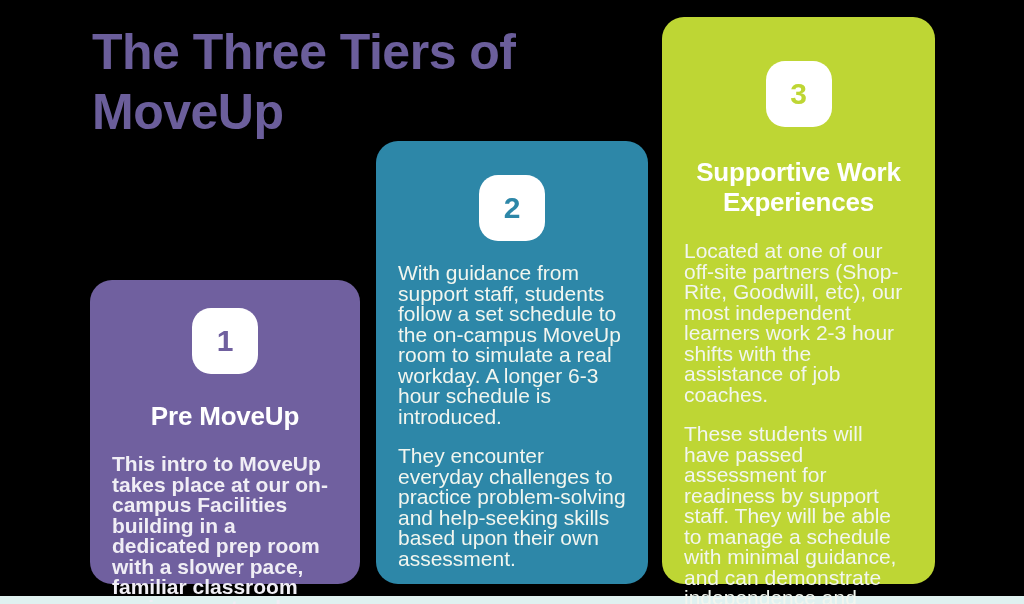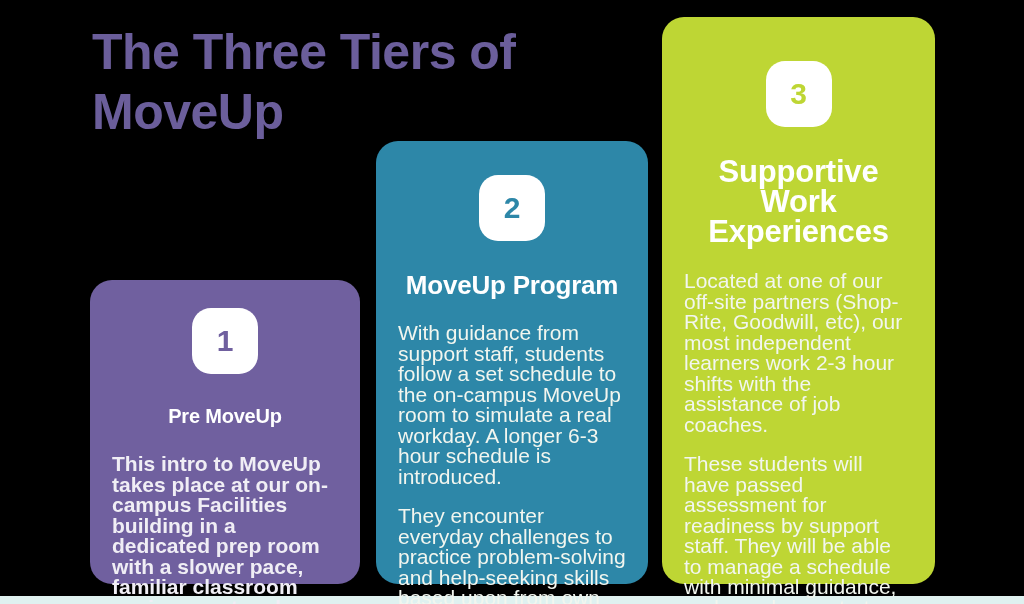--- a/index.html
+++ b/index.html
@@ -94,31 +94,31 @@
 
   
   .tier-heading {
     margin: 0;
     text-align: center;
     color: #ffffff;
     font-weight: 700;
     letter-spacing: -0.2px;
   }
   .tier-1 .tier-heading {
-    font-size: 20px;
+    font-size: 26px;
     line-height: 32px;
     margin-top: 26px;
   }
   .tier-2 .tier-heading {
     font-size: 26px;
     line-height: 32px;
     margin-top: 28px;
   }
   .tier-3 .tier-heading {
-    font-size: 31px;
+    font-size: 26px;
     line-height: 30px;
     margin-top: 30px;
   }
 
   
   .tier-body {
     margin: 0;
     color: #f0eef5;
     font-size: 21px;
     line-height: 20.5px;
@@ -152,24 +152,23 @@
     <h2 class="tier-heading">Pre MoveUp</h2>
     <div class="tier-body">
       <p>This intro to MoveUp takes place at our on-campus Facilities building in a dedicated prep room with a slower pace, familiar classroom environment and lightened support.</p>
     </div>
   </div>
 
   <div class="tier-card tier-2">
     <div class="badge-row">
       <div class="tier-badge">2</div>
     </div>
-    <h2 class="tier-heading">MoveUp Program</h2>
     <div class="tier-body">
       <p>With guidance from support staff, students follow a set schedule to the on-campus MoveUp room to simulate a real workday. A longer 6-3 hour schedule is introduced.</p>
-      <p>They encounter everyday challenges to practice problem-solving and help-seeking skills based upon from own readiness.</p>
+      <p>They encounter everyday challenges to practice problem-solving and help-seeking skills based upon their own assessment.</p>
     </div>
   </div>
 
   <div class="tier-card tier-3">
     <div class="badge-row">
       <div class="tier-badge">3</div>
     </div>
     <h2 class="tier-heading">Supportive Work Experiences</h2>
     <div class="tier-body">
       <p>Located at one of our off-site partners (Shop-Rite, Goodwill, etc), our most independent learners work 2-3 hour shifts with the assistance of job coaches.</p>

